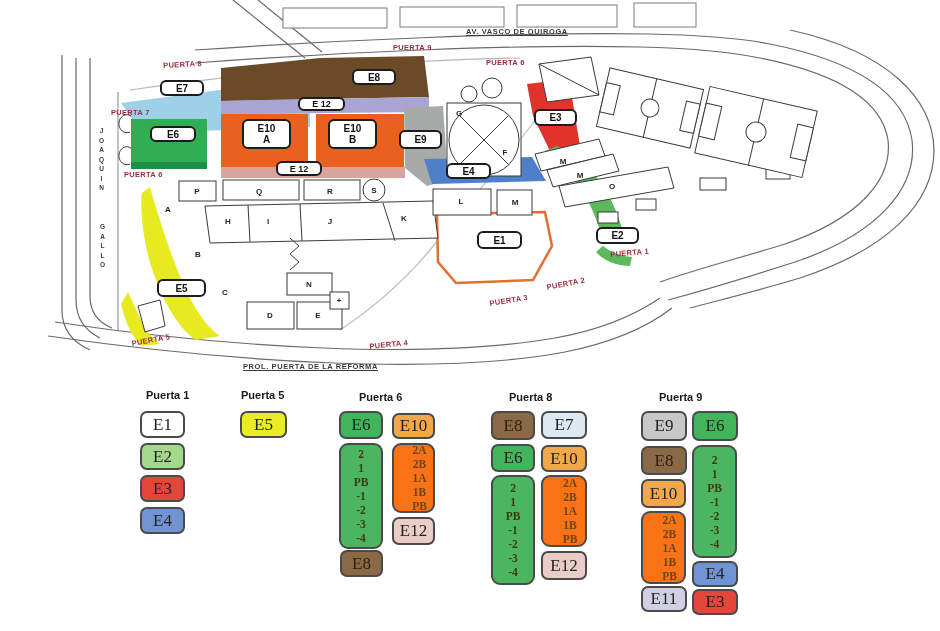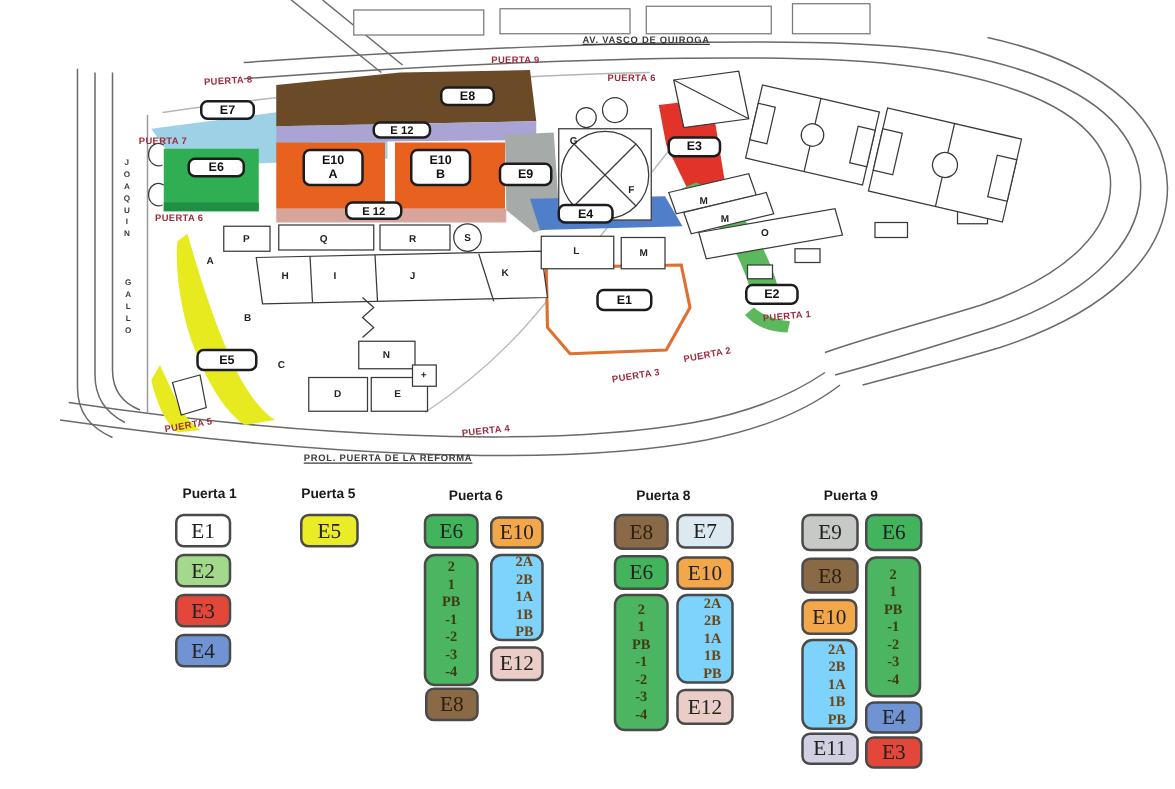--- a/index.html
+++ b/index.html
@@ -32,21 +32,21 @@
   .c-e4{background:#7094d3;}
   .c-e5{background:#eaec26;}
   .c-e6{background:#42b45c;}
   .c-e7{background:#dde9f1;}
   .c-e8{background:#8a6a46;color:#2e1e0c;}
   .c-e9{background:#c7c9c6;}
   .c-e10{background:#f3a74b;}
   .c-e11{background:#d0d0e2;}
   .c-e12{background:#e9cdc6;}
   .c-green{background:#4cb561;color:#3f3a14;}
-  .c-orange{background:#7dd3fc;color:#6b4516;padding-left:12px;}
+  .c-orange{background:#f97316;color:#6b4516;padding-left:12px;}
 </style>
 </head>
 <body>
 
 <div id="page">
 
   <svg id="mapsvg" width="940" height="380" viewBox="0 0 940 380">
 
     <g fill="none" stroke="#6a6a6a" stroke-width="1.2">
       <path d="M233,0 L305,58"></path>

